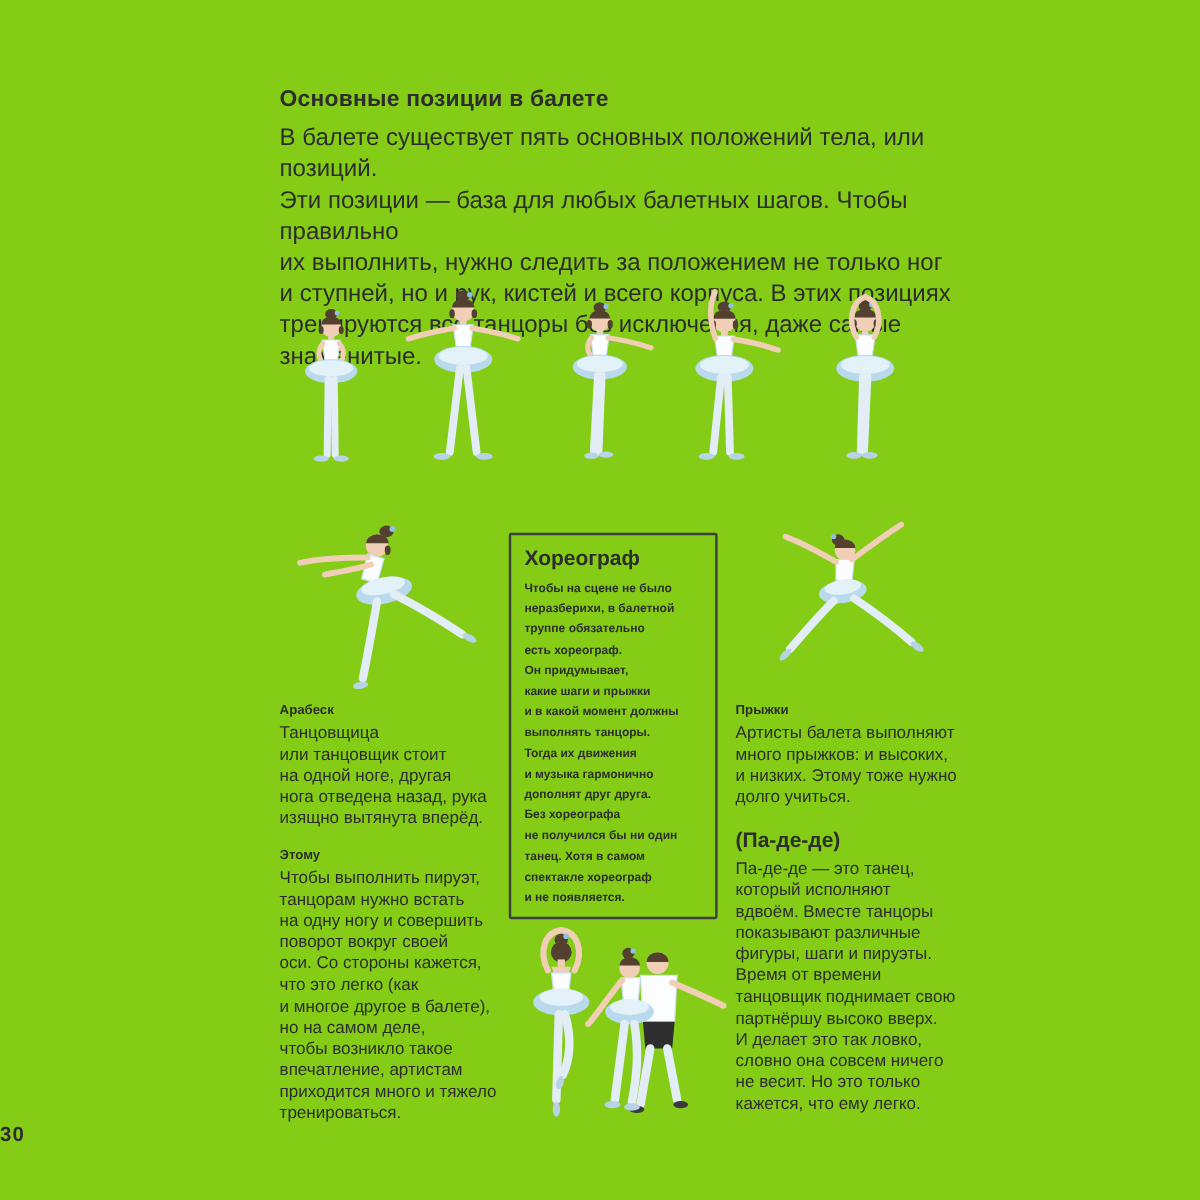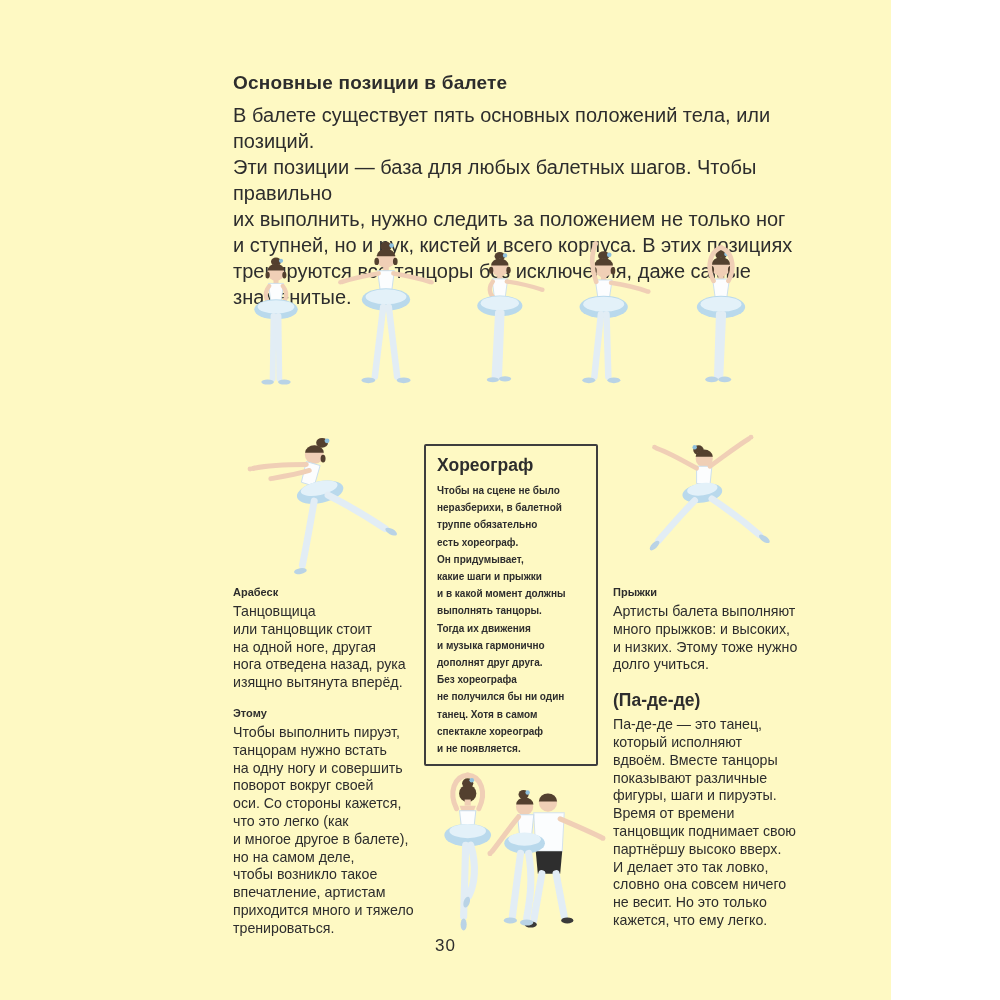--- a/index.html
+++ b/index.html
@@ -1,17 +1,17 @@
 <!DOCTYPE html>
 <html lang="ru"><head>
 <meta charset="utf-8">
 <style>
   html,body { margin:0; padding:0; background:#ffffff; }
   .page {
-    position:relative; width:891px; height:1000px; background:#fef9c3;
+    position:relative; width:1000px; height:1000px; background:#84cc16;
     font-family:"Liberation Sans","DejaVu Sans",sans-serif; color:#2d2d2d; overflow:hidden;
   }
   .title {
     position:absolute; left:233px; top:72px; margin:0;
     font-size:19px; font-weight:bold; letter-spacing:.2px;
   }
   .intro {
     position:absolute; left:233px; top:102px; width:565px; margin:0;
     font-size:20px; line-height:26px; white-space:pre-line;
   }
@@ -33,21 +33,21 @@
   .choreo-box {
     position:absolute; left:424px; top:444px; width:174px; height:322px;
     box-sizing:border-box; border:2px solid #3e3e3e; border-radius:2px;
     padding:9px 11px;
   }
   .choreo-box h3 { margin:0 0 6px 0; font-size:17.5px; font-weight:bold; }
   .choreo-box p  { margin:0; font-size:10px; line-height:17.2px; white-space:pre-line;font-weight:bold; }
   .illus-pasdedeux { position:absolute; left:424px; top:766px; width:188px; height:176px; }
   .page-num {
     position:absolute; left:0; top:936px; width:100%;
-    text-align:center; font-size:17px; font-weight:400; letter-spacing:1px;
+    text-align:left; font-size:17px; font-weight:700; letter-spacing:1px;
   }
   
   .skin  { fill:#f0cfb6; }
   .hand  { fill:#f0cfb6; }
   .hair  { fill:#53402f; }
   .arm   { stroke:#f0cfb6; stroke-width:5; fill:none; stroke-linecap:round; }
   .leg   { stroke:#e2edf5; stroke-width:7; fill:none; stroke-linecap:round; }
   .leo   { fill:#fcfdfe; stroke:#c9dded; stroke-width:1; }
   .tutu  { fill:#b9d9ec; }
   .tutuL { fill:#e3f1f9; }

